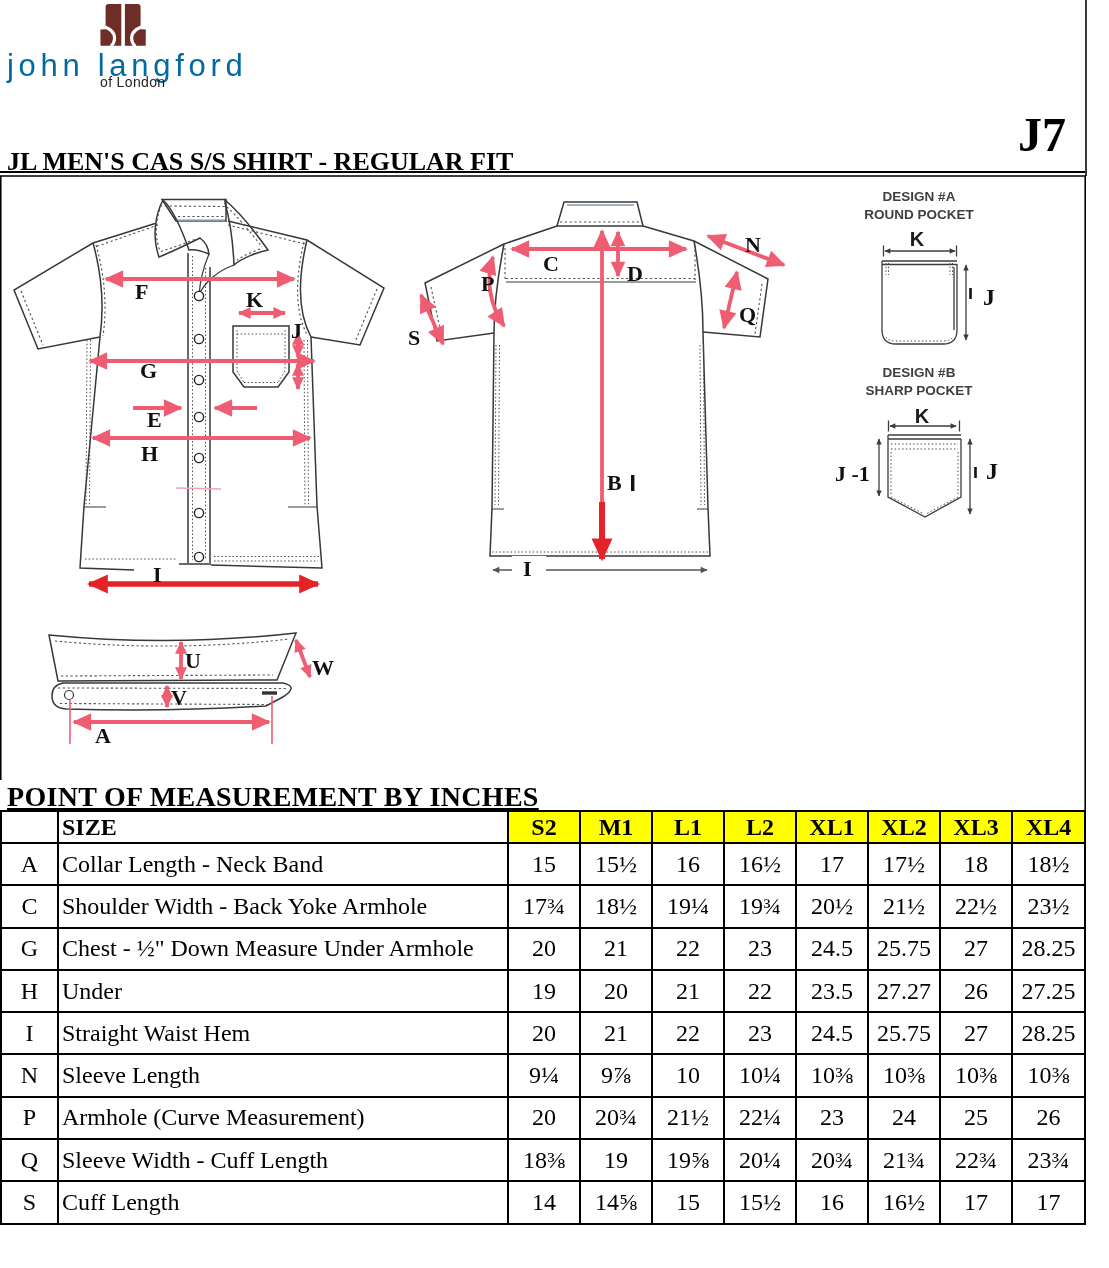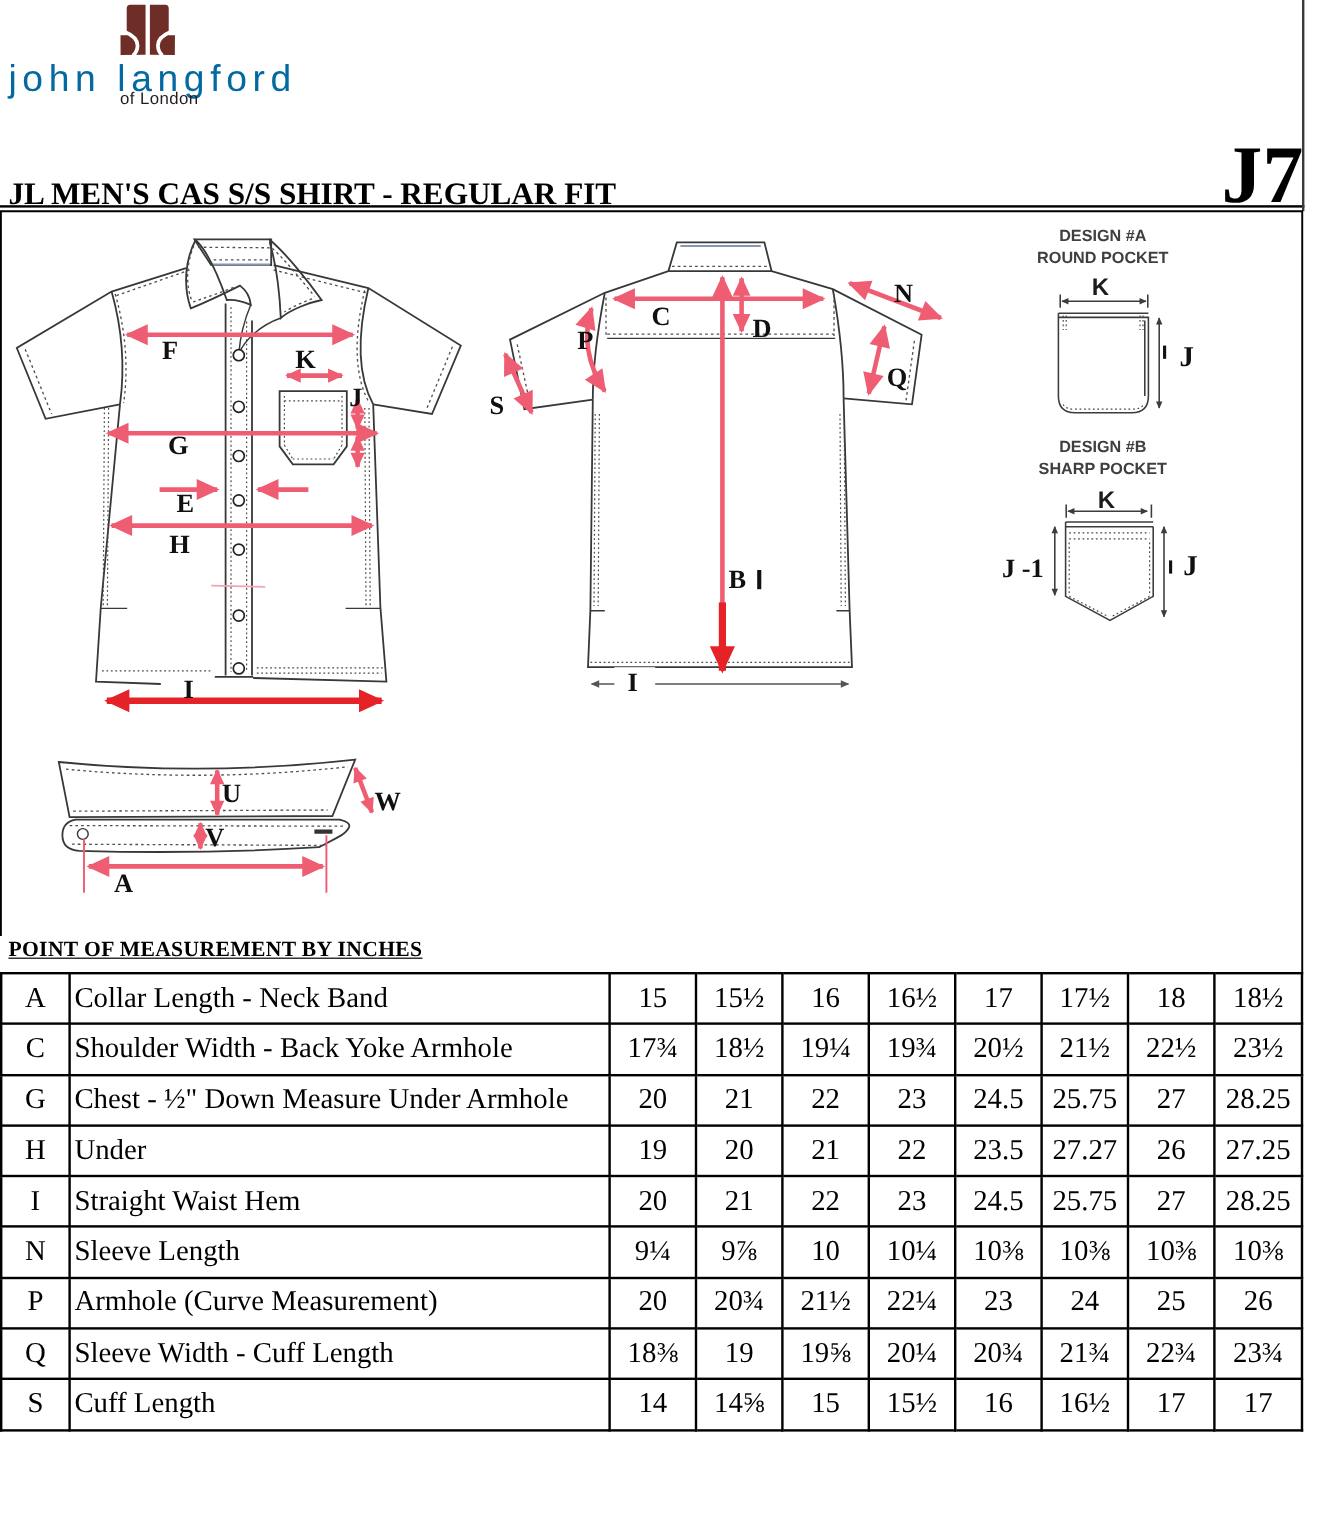--- a/index.html
+++ b/index.html
@@ -1,22 +1,22 @@
 <!DOCTYPE html>
 <html><head><meta charset="utf-8"><style>
 *{margin:0;padding:0;box-sizing:border-box}
 html,body{width:1109px;height:1268px;background:#fff;overflow:hidden}
 body{position:relative;font-family:"Liberation Serif",serif;color:#000}
 .abs{position:absolute}
 #jl{left:7px;top:48px;font-family:"Liberation Sans",sans-serif;font-size:31px;color:#0369a1;letter-spacing:4.7px;white-space:nowrap}
 #ofl{left:100px;top:74px;width:140px;text-align:left;font-family:"Liberation Sans",sans-serif;font-size:14px;color:#241c1e;letter-spacing:0.35px;white-space:nowrap}
 #title{left:7px;top:147px;font-weight:bold;font-size:26px;white-space:nowrap}
-#j7{left:1018px;top:111px;font-weight:bold;font-size:68px;line-height:1}
+#j7{left:1018px;top:111px;font-weight:bold;font-size:48px;line-height:1}
 #rule{left:0;top:171px;width:1087px;height:2px;background:#000}
-#pom{left:7px;top:781px;font-weight:bold;font-size:18px;text-decoration:underline;letter-spacing:0.3px}
+#pom{left:7px;top:781px;font-weight:bold;font-size:28px;text-decoration:underline;letter-spacing:0.3px}
 table{border-collapse:collapse;table-layout:fixed;width:1086px;position:absolute;left:0;top:810px}
 td{border:2px solid #000;font-size:24px;height:42.3px;text-align:center;overflow:hidden;white-space:nowrap}
 tr.hd td{height:32px;font-weight:bold}
 td.yel{background:#ffff00}
 td.desc{text-align:left;padding-left:3px}
 </style></head><body>
 <svg class="abs" style="left:95px;top:0" width="54" height="50" viewBox="95 0 54 50">
 <g fill="#6e2d26">
 <path d="M105.6,7 Q105.6,4 108.6,4 L121.3,4 L121.3,45.7 L100.5,45.8 L100.4,29.4 L105.6,29.3 Z"></path>
 <path d="M124.9,4 L137.6,4 Q140.6,4 140.6,7 L140.6,29.3 L145.8,29.4 L145.7,45.8 L124.9,45.7 Z"></path>
@@ -211,20 +211,32 @@
       <col style="width:72px">
       <col style="width:72px">
       <col style="width:72px">
       <col style="width:72px">
       <col style="width:72px">
       <col style="width:72px">
       <col style="width:72px">
       <col style="width:73px">
     </colgroup>
 <tbody>
+      <tr class="hd">
+        <td></td>
+        <td class="desc">SIZE</td>
+        <td class="yel">S2</td>
+        <td class="yel">M1</td>
+        <td class="yel">L1</td>
+        <td class="yel">L2</td>
+        <td class="yel">XL1</td>
+        <td class="yel">XL2</td>
+        <td class="yel">XL3</td>
+        <td class="yel">XL4</td>
+      </tr>
 <tr>
         <td>A</td>
         <td class="desc">Collar Length - Neck Band</td>
         <td>15</td>
         <td>15½</td>
         <td>16</td>
         <td>16½</td>
         <td>17</td>
         <td>17½</td>
         <td>18</td>

